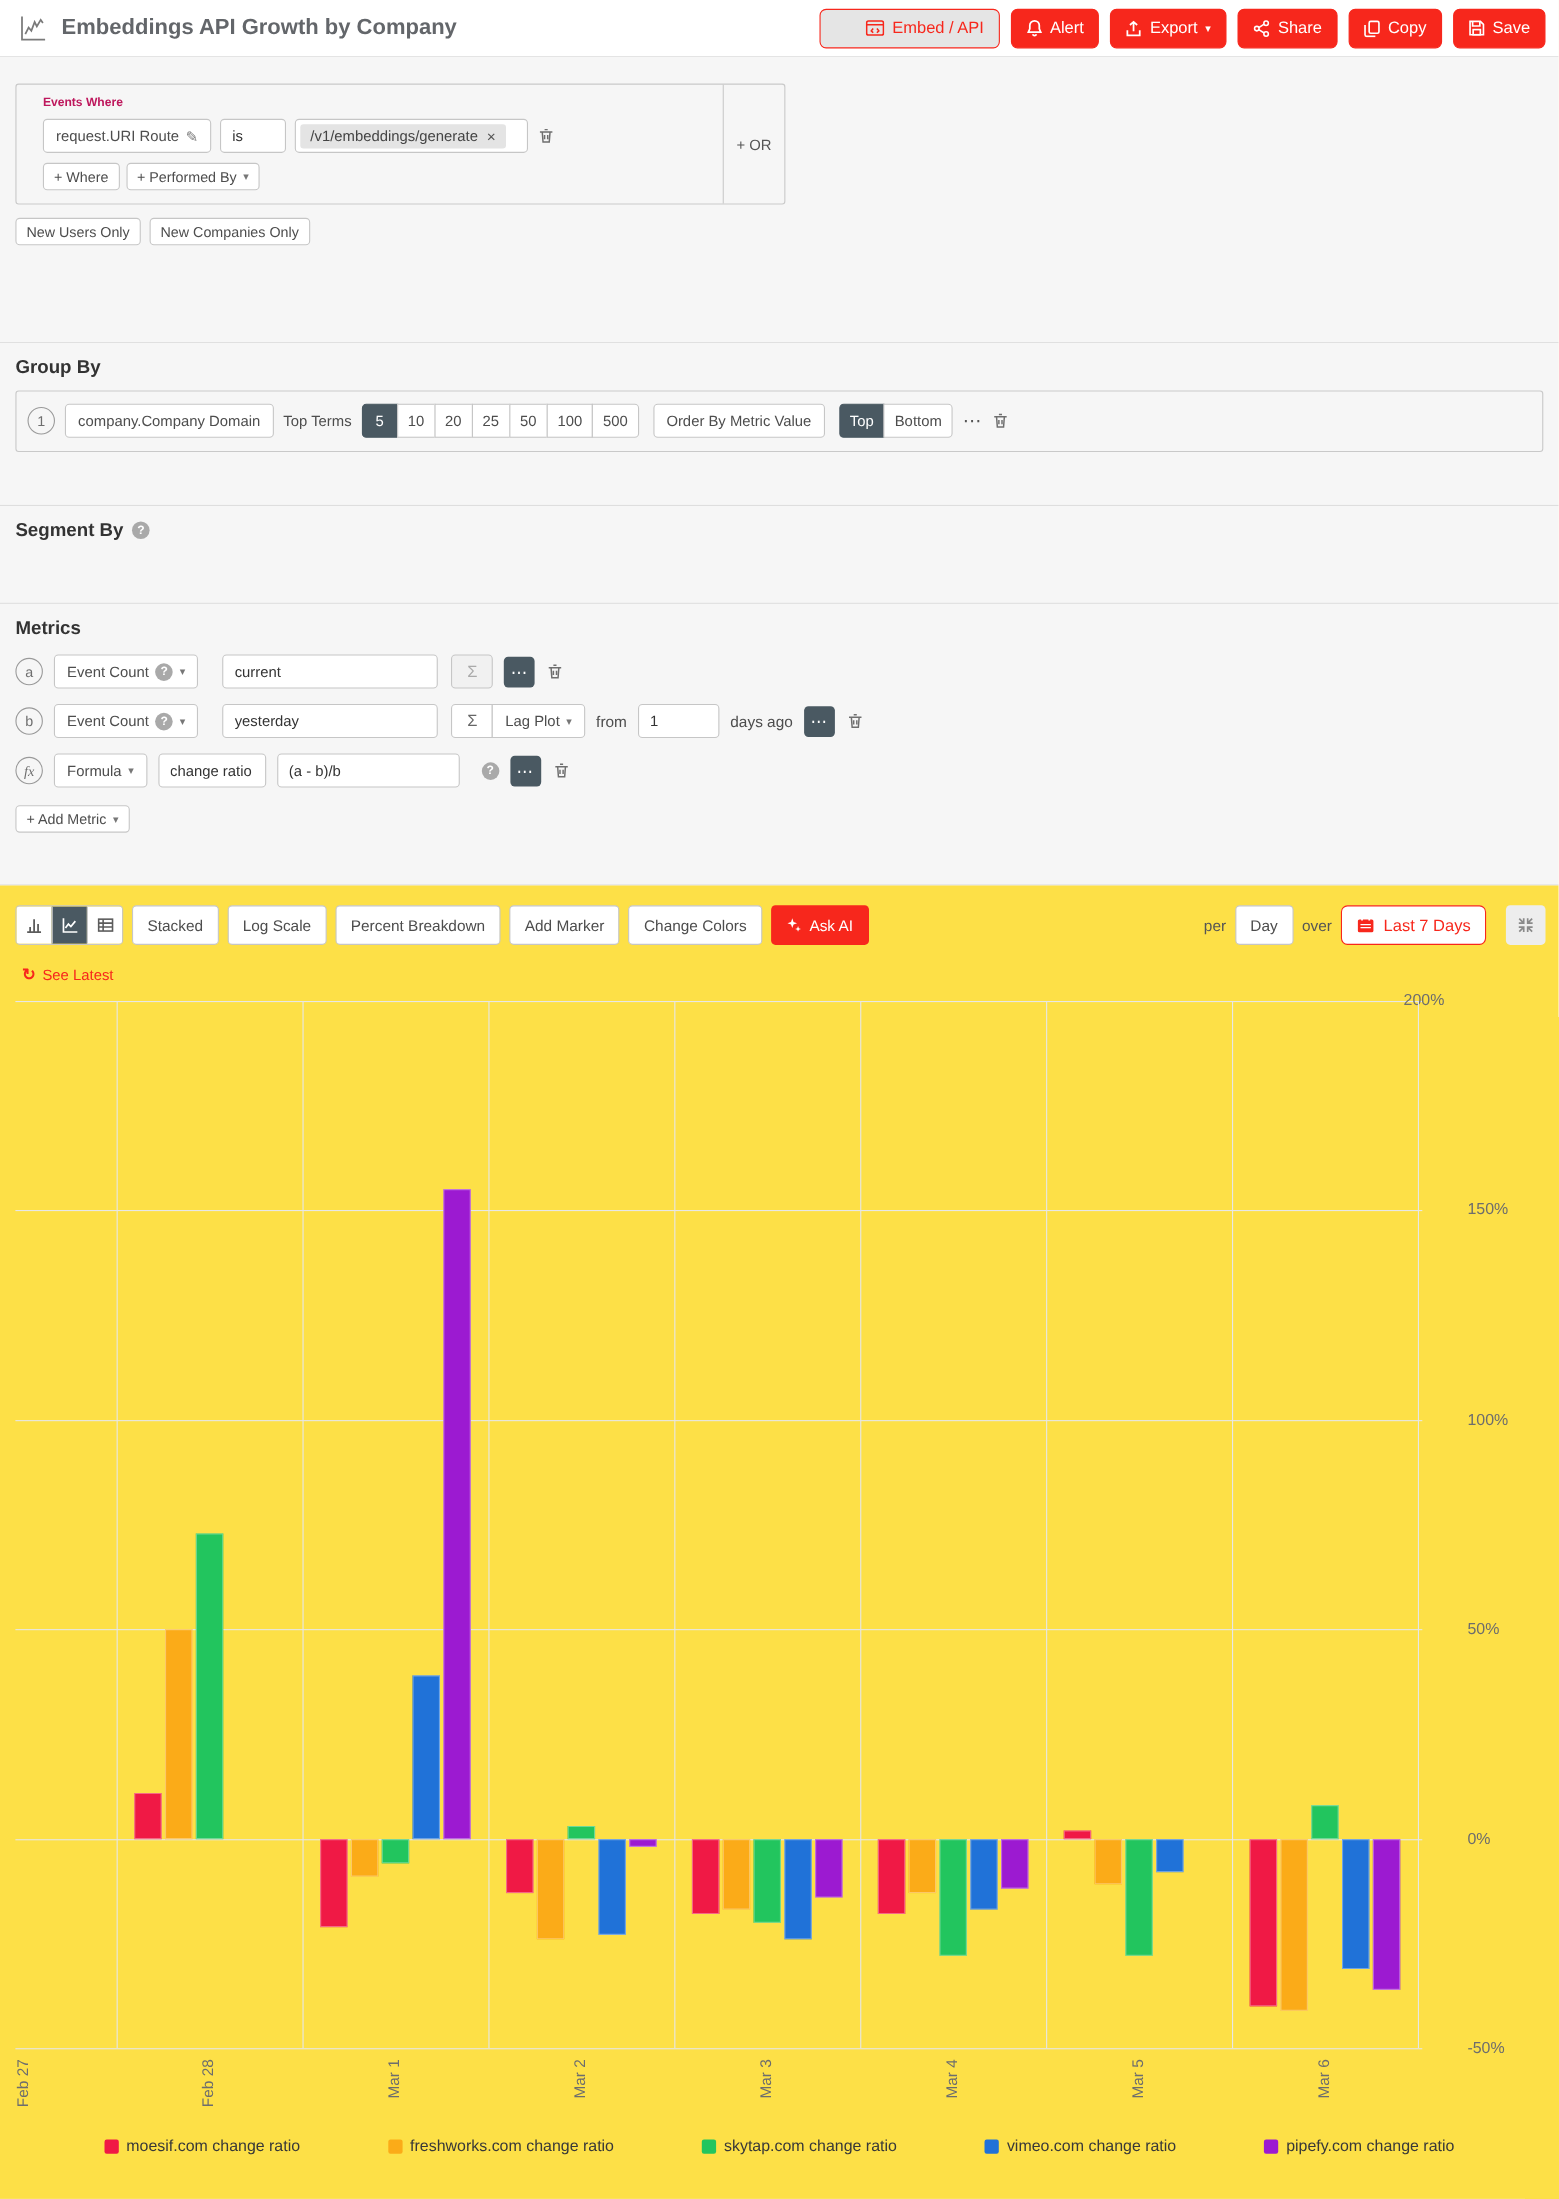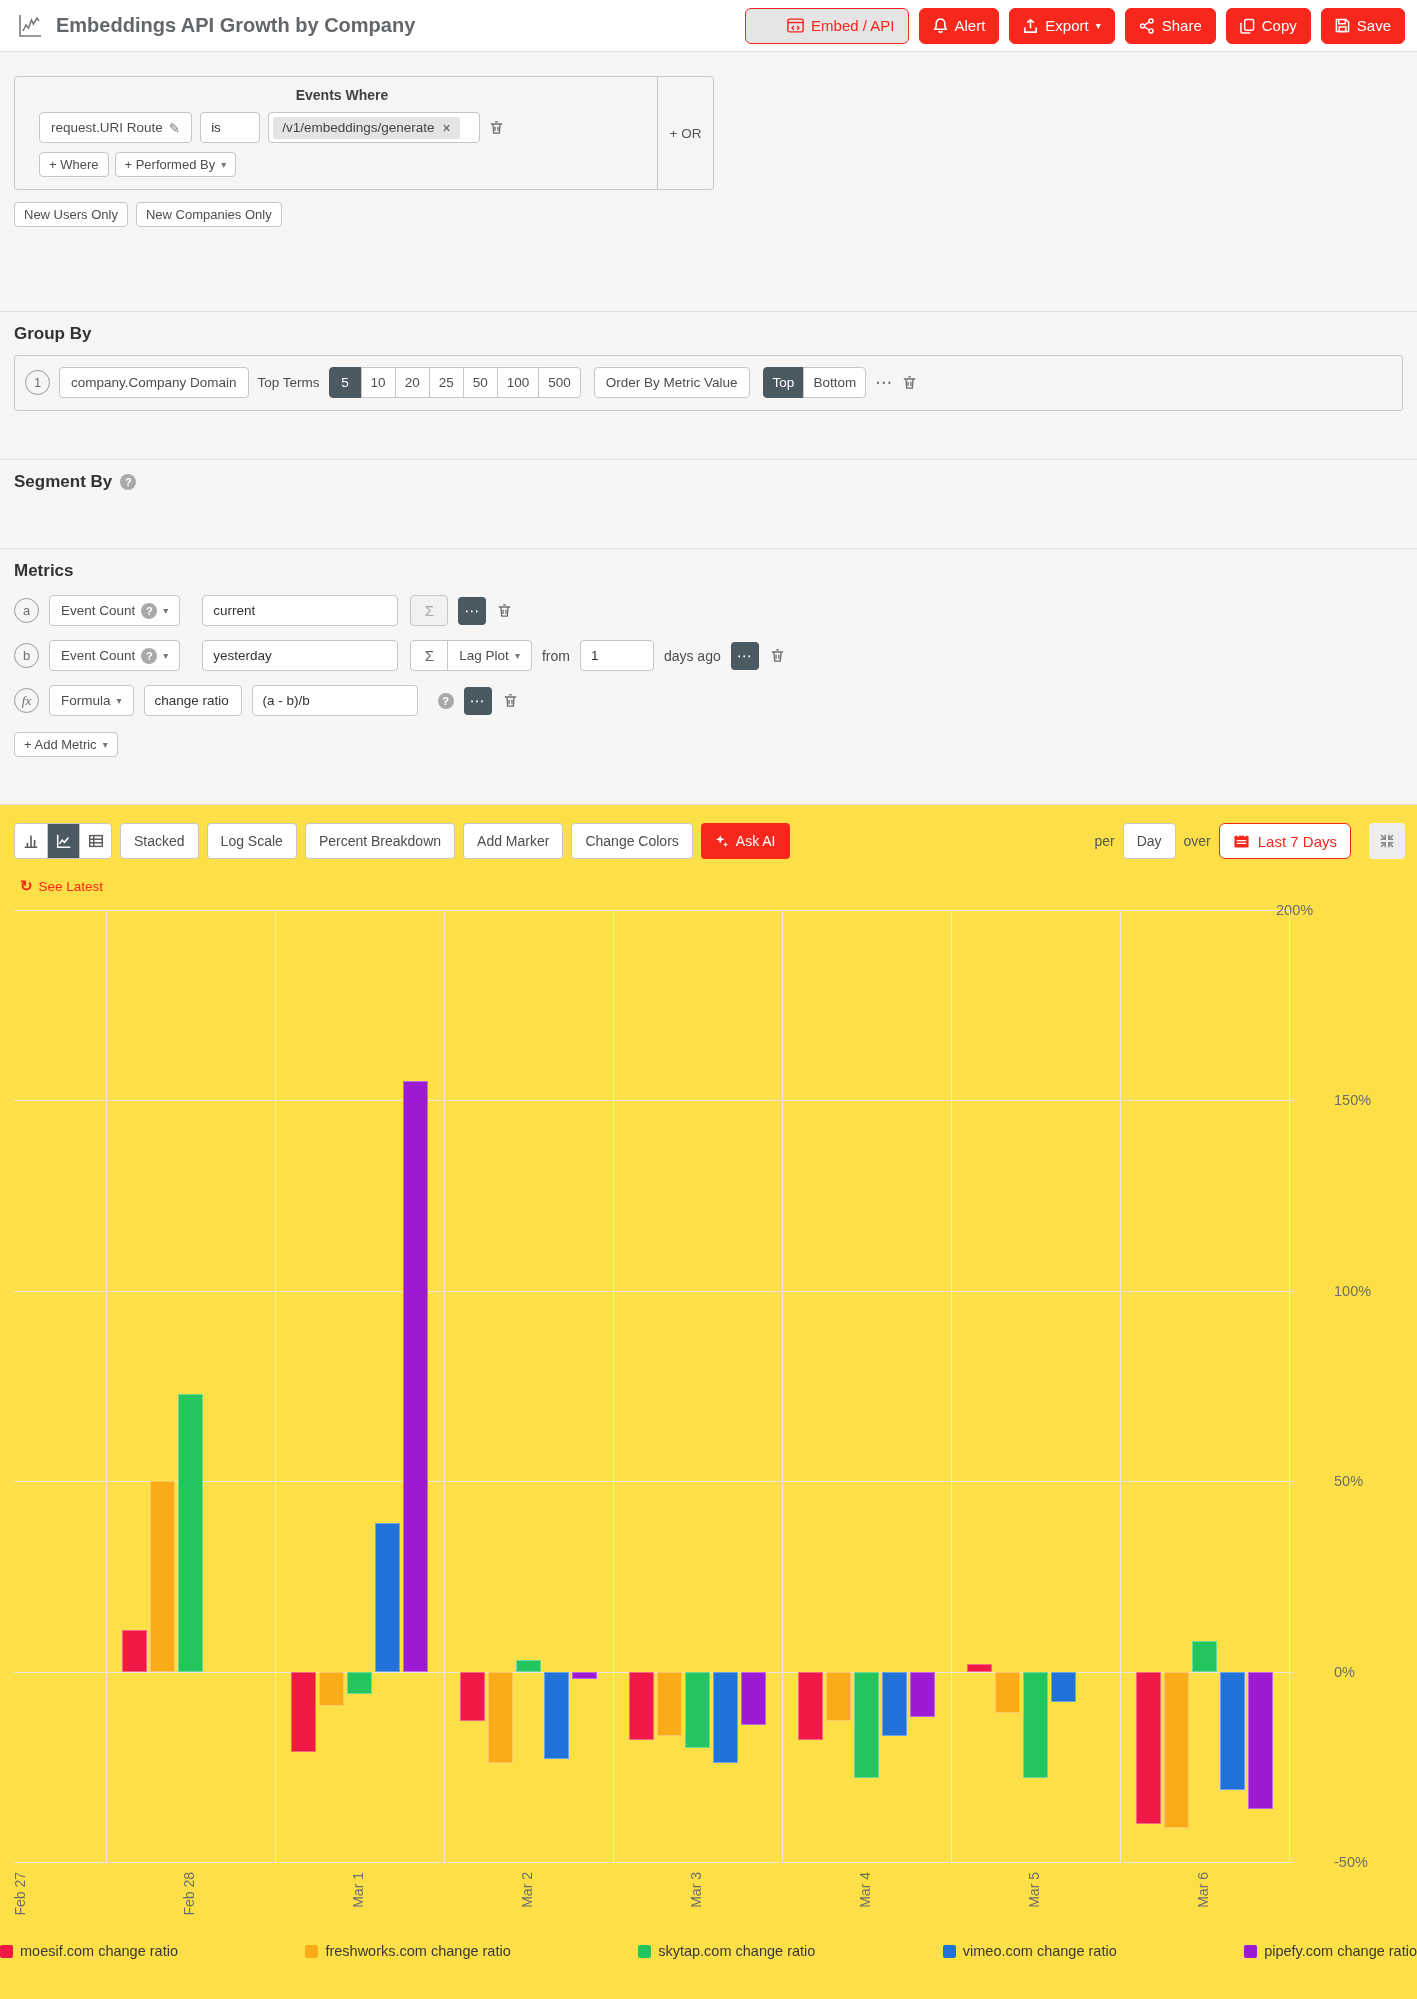--- a/index.html
+++ b/index.html
@@ -61,21 +61,21 @@
   
   .section { left:0; width:1417px; background:#f6f6f6; border-bottom:1px solid #dedede;
     padding:12px 14px; overflow:hidden; }
   .sec-head { font-size:17px; font-weight:bold; color:#333; display:flex; align-items:center; gap:8px; }
   .filters-top { display:flex; justify-content:space-between; align-items:flex-start; }
   .filters-actions { display:flex; gap:8px; margin-right:6px; }
 
   .events-box { margin-top:12px; width:700px; border:1px solid #c9c9c9; border-radius:3px;
     display:flex; align-items:stretch; }
   .events-main { flex:1; padding:10px 12px 12px 24px; }
-  .events-label { font-size:14px; font-weight:bold; color:#404040; margin-bottom:9px;text-align:center; }
+  .events-label { font-size:11px; font-weight:bold; color:#be185d; margin-bottom:9px; }
   .events-row { display:flex; align-items:center; gap:8px; }
   .chipbox { padding:0 4px; }
   .chip { display:inline-flex; align-items:center; gap:8px; background:#e4e4e4;
     border-radius:3px; padding:3px 9px; font-size:13.5px; color:#444; }
   .chip .x { color:#555; cursor:pointer; font-size:14px; }
   .or-cell { width:56px; border-left:1px solid #c9c9c9; display:flex; align-items:center;
     justify-content:center; font-size:13.5px; color:#555; cursor:pointer; }
   .subrow { display:flex; gap:6px; margin-top:9px; }
   .chips-row { display:flex; gap:8px; margin-top:12px; }
 
@@ -126,21 +126,21 @@
   #chart-area { position:absolute; inset:0; overflow:hidden; }
   .hline { position:absolute; height:1px; background:#e7e7e7; }
   .vline { position:absolute; width:1px; background:#e7e7e7; }
   .ylabel { position:absolute; font-size:14.5px; color:#6d6d6d; transform:translateY(-50%); }
   .xlabel { position:absolute; writing-mode:vertical-rl; transform:rotate(180deg);
     font-size:14px; color:#6d6d6d; white-space:nowrap; }
   .bar { position:absolute; box-shadow:inset 0 0 0 1px rgba(255,255,255,.35); }
   .bar.hatched { background-image:repeating-linear-gradient(45deg,
       rgba(255,255,255,0) 0 7px, rgba(255,255,255,.55) 7px 11px); }
   .legend { position:absolute; left:0; width:1417px; top:1138px; display:flex;
-    justify-content:space-between; gap:80px; }
+    justify-content:center; gap:80px; }
   .legend-item { display:flex; align-items:center; gap:7px; cursor:pointer; }
   .swatch { width:13px; height:13px; border-radius:2px; flex:0 0 auto; }
   .legend-label { font-size:14.5px; color:#383838; }
 
   svg.ic { display:block; }
 </style>
 </head>
 <body>
 
 <div class="abs header">

